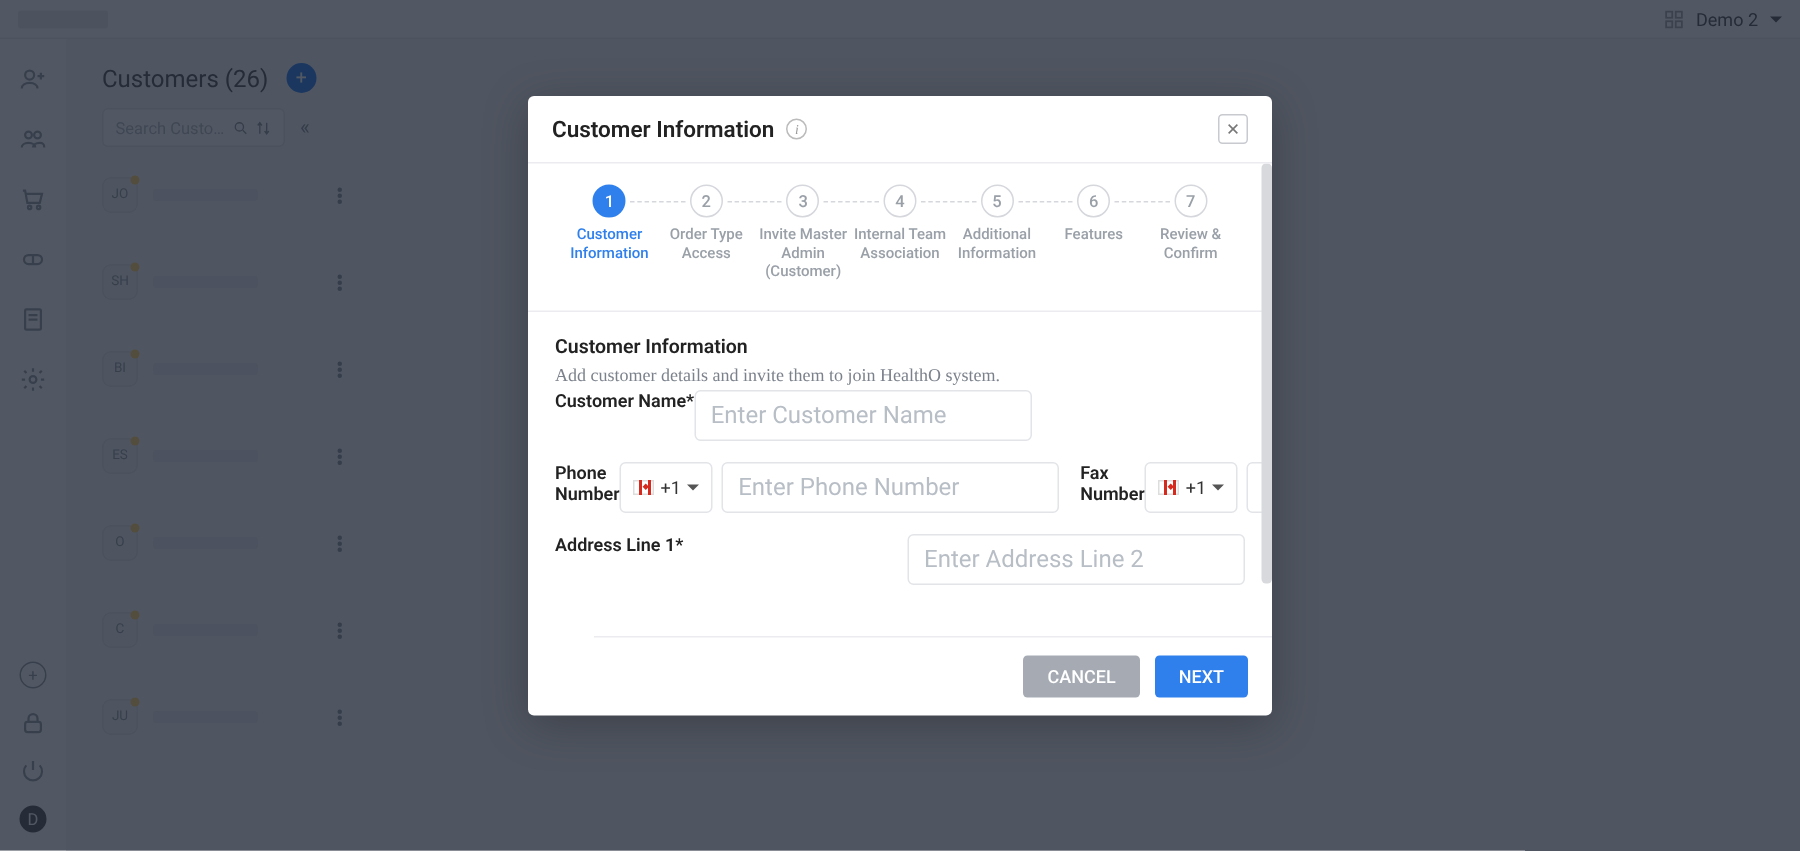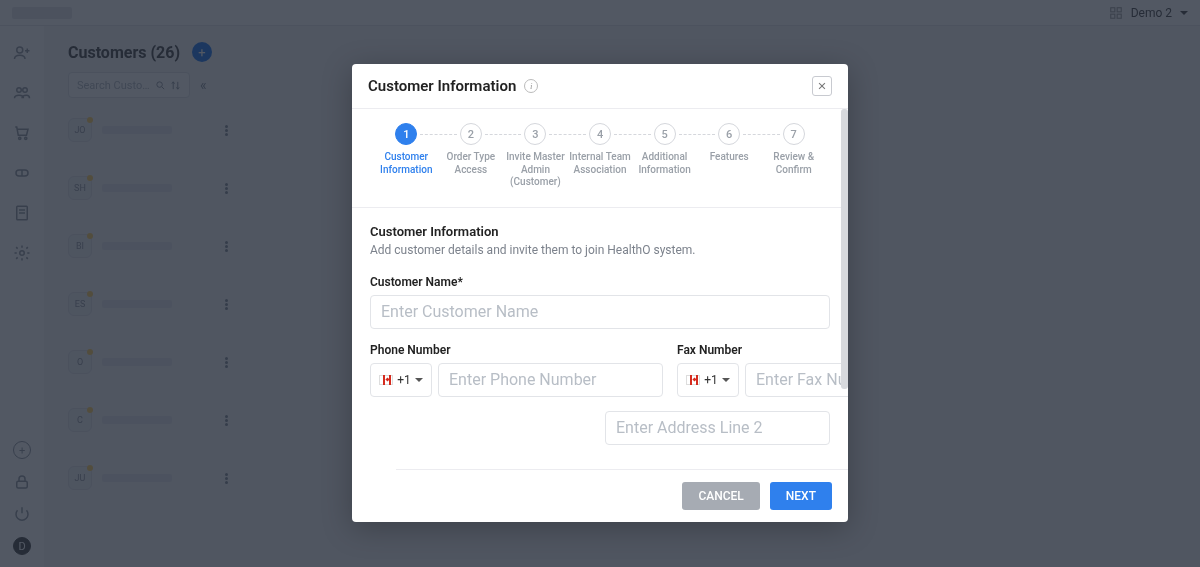--- a/index.html
+++ b/index.html
@@ -14,21 +14,21 @@
     .bg-body { flex: 1; display: flex; }
     .bg-leftrail { width: 44px; background: #fff; display: flex; flex-direction: column; align-items: center; padding-top: 18px; gap: 22px; color: #9aa0a8; }
     .bg-leftrail .rail-group { display: flex; flex-direction: column; gap: 22px; align-items: center; }
     .bg-leftrail .rail-bottom { margin-top: auto; margin-bottom: 12px; display: flex; flex-direction: column; gap: 14px; align-items: center; }
     .bg-leftrail svg, .bg-leftrail .circ { width: 18px; height: 18px; }
     .circ { border: 1.5px solid #9aa0a8; border-radius: 50%; display: inline-flex; align-items: center; justify-content: center; font-size: 11px; }
     .circ.filled { background: #555; border-color: #555; color: #fff; }
 
     .bg-content { flex: 1; padding: 16px 24px; }
     .bg-title-row { display: flex; align-items: center; gap: 12px; margin-bottom: 10px; }
-    .bg-title { font-size: 16px; font-weight: 700; color: #555; }
+    .bg-title { font-size: 16px; font-weight: 400; color: #555; }
     .bg-addbtn { width: 20px; height: 20px; border-radius: 50%; background: #2f80ed; color: #fff; display: flex; align-items: center; justify-content: center; font-size: 13px; }
     .bg-search-row { display: flex; align-items: center; gap: 10px; }
     .bg-searchbox { flex: 0 0 auto; width: 122px; height: 26px; background: #fff; border: 1px solid #e2e4e8; border-radius: 4px; display: flex; align-items: center; padding: 0 8px; font-size: 11px; color: #b8bec6; justify-content: space-between; }
     .bg-searchbox .icons { display: flex; gap: 4px; color: #8f96a0; }
     .bg-collapse { color: #8f96a0; font-size: 14px; }
     .bg-list { margin-top: 20px; display: flex; flex-direction: column; gap: 34px; }
     .bg-list-item { display: flex; align-items: center; gap: 10px; }
     .bg-badge { width: 24px; height: 24px; border-radius: 6px; background: #f0f1f4; border: 1px solid #e2e4e8; display:flex; align-items:center; justify-content:center; font-size:9px; color:#9aa0a8; position: relative; }
     .bg-badge::after { content: ""; width: 6px; height: 6px; border-radius: 50%; background: #ffd36e; position: absolute; top: -2px; right: -2px; }
     .bg-more { color: #8f96a0; font-size: 14px; margin-left: auto; display: flex; flex-direction: column; gap: 1px; }
@@ -52,24 +52,24 @@
     .stepper { display: flex; padding: 14px 22px 18px 22px; border-bottom: 1px solid #ececf0; }
     .step { flex: 1; display: flex; flex-direction: column; align-items: center; gap: 6px; position: relative; text-align: center; }
     .step-c { width: 22px; height: 22px; border-radius: 50%; border: 1px solid #d5d7dc; color: #9aa0a8; font-size: 11px; display: flex; align-items: center; justify-content: center; background: #fff; font-weight: 500; }
     .step.active .step-c { background: #2f80ed; border-color: #2f80ed; color: #fff; }
     .step-l { font-size: 10px; color: #9aa0a8; line-height: 1.25; font-weight: 500; max-width: 80px; }
     .step.active .step-l { color: #2f80ed; }
     .step:not(:last-child)::after { content: ""; position: absolute; top: 11px; left: calc(50% + 14px); right: calc(-50% + 14px); border-top: 1px dashed #d5d7dc; }
 
     .form-body { padding: 16px 18px 20px 18px; }
     .section-title { font-size: 13px; font-weight: 600; color: #222; margin-bottom: 4px; }
-    .section-sub { font-size: 12px; color: #7c828c; margin-bottom: 18px; }
+    .section-sub { font-size: 12px; color: #7c828c; margin-bottom: 2px; font-family: Liberation Serif, serif; }
     .fld-label { font-size: 12px; font-weight: 600; color: #222; margin-bottom: 6px; display: block; }
     .row { display: flex; gap: 14px; margin-bottom: 14px; }
-    .col { flex: 1; display: flex; flex-direction: column; }
+    .col { flex: 1; display: flex; }
     .text-input { height: 34px; border: 1px solid #e2e4e8; border-radius: 4px; padding: 0 10px; font-size: 16px; color: #333; }
     .text-input::placeholder { color: #b8bec6; }
     .phone-row { display: flex; gap: 6px; }
     .cc-sel { width: 62px; height: 34px; border: 1px solid #e2e4e8; border-radius: 4px; display: flex; align-items: center; justify-content: center; gap: 4px; font-size: 12px; color: #333; }
     .flag { display: inline-block; width: 14px; height: 10px; background: #fff; border: 0.5px solid #ddd; position: relative; }
     .flag::before, .flag::after { content: ""; position: absolute; left: 3px; width: 2px; height: 10px; background: #d52b1e; top: -0.5px; }
     .flag::after { left: 9px; }
     .flag .leaf { position: absolute; left: 5.5px; top: 2.5px; width: 3px; height: 3px; background: #d52b1e; transform: rotate(45deg); }
     .caret { width: 0; height: 0; border-left: 4px solid transparent; border-right: 4px solid transparent; border-top: 4px solid #555; }
     .phone-row .text-input { flex: 1; }
@@ -315,20 +315,21 @@
               <span>+1</span>
               <span class="caret"></span>
             </div>
             <input class="text-input" placeholder="Enter Fax Number" style="">
           </div>
         </div>
       </div>
 
       <div class="row">
         <div class="col">
+          <label class="fld-label">Address Line 1*</label>
         </div>
         <div class="col">
           <input class="text-input" placeholder="Enter Address Line 2" style="">
         </div>
       </div>
 
     </div>
   </div>
 
   <div class="modal-foot">

